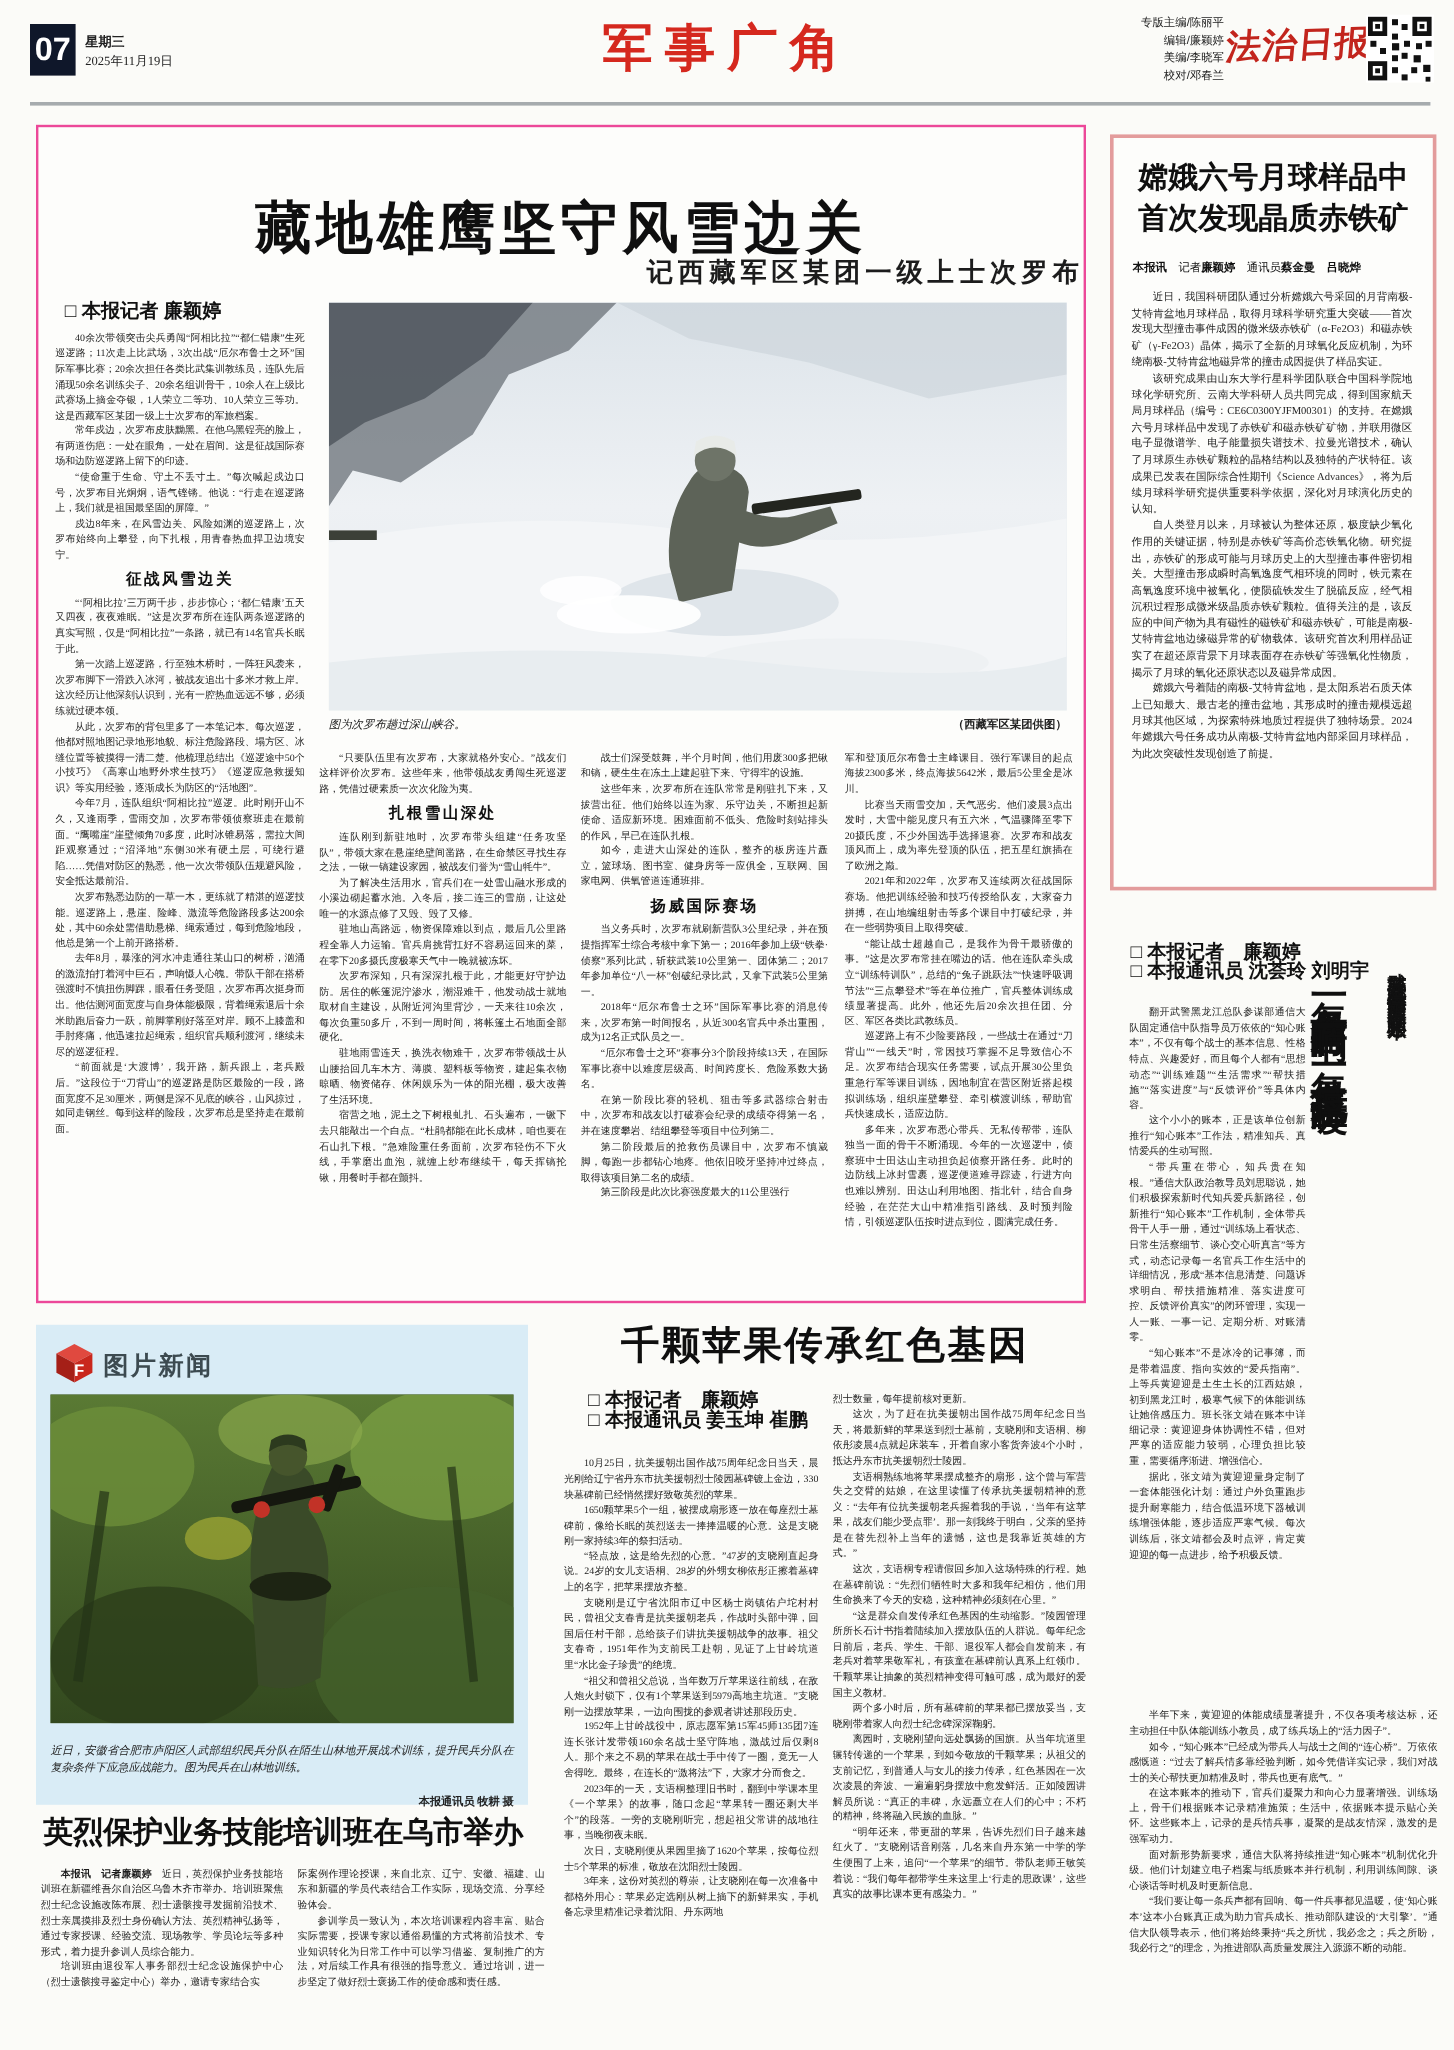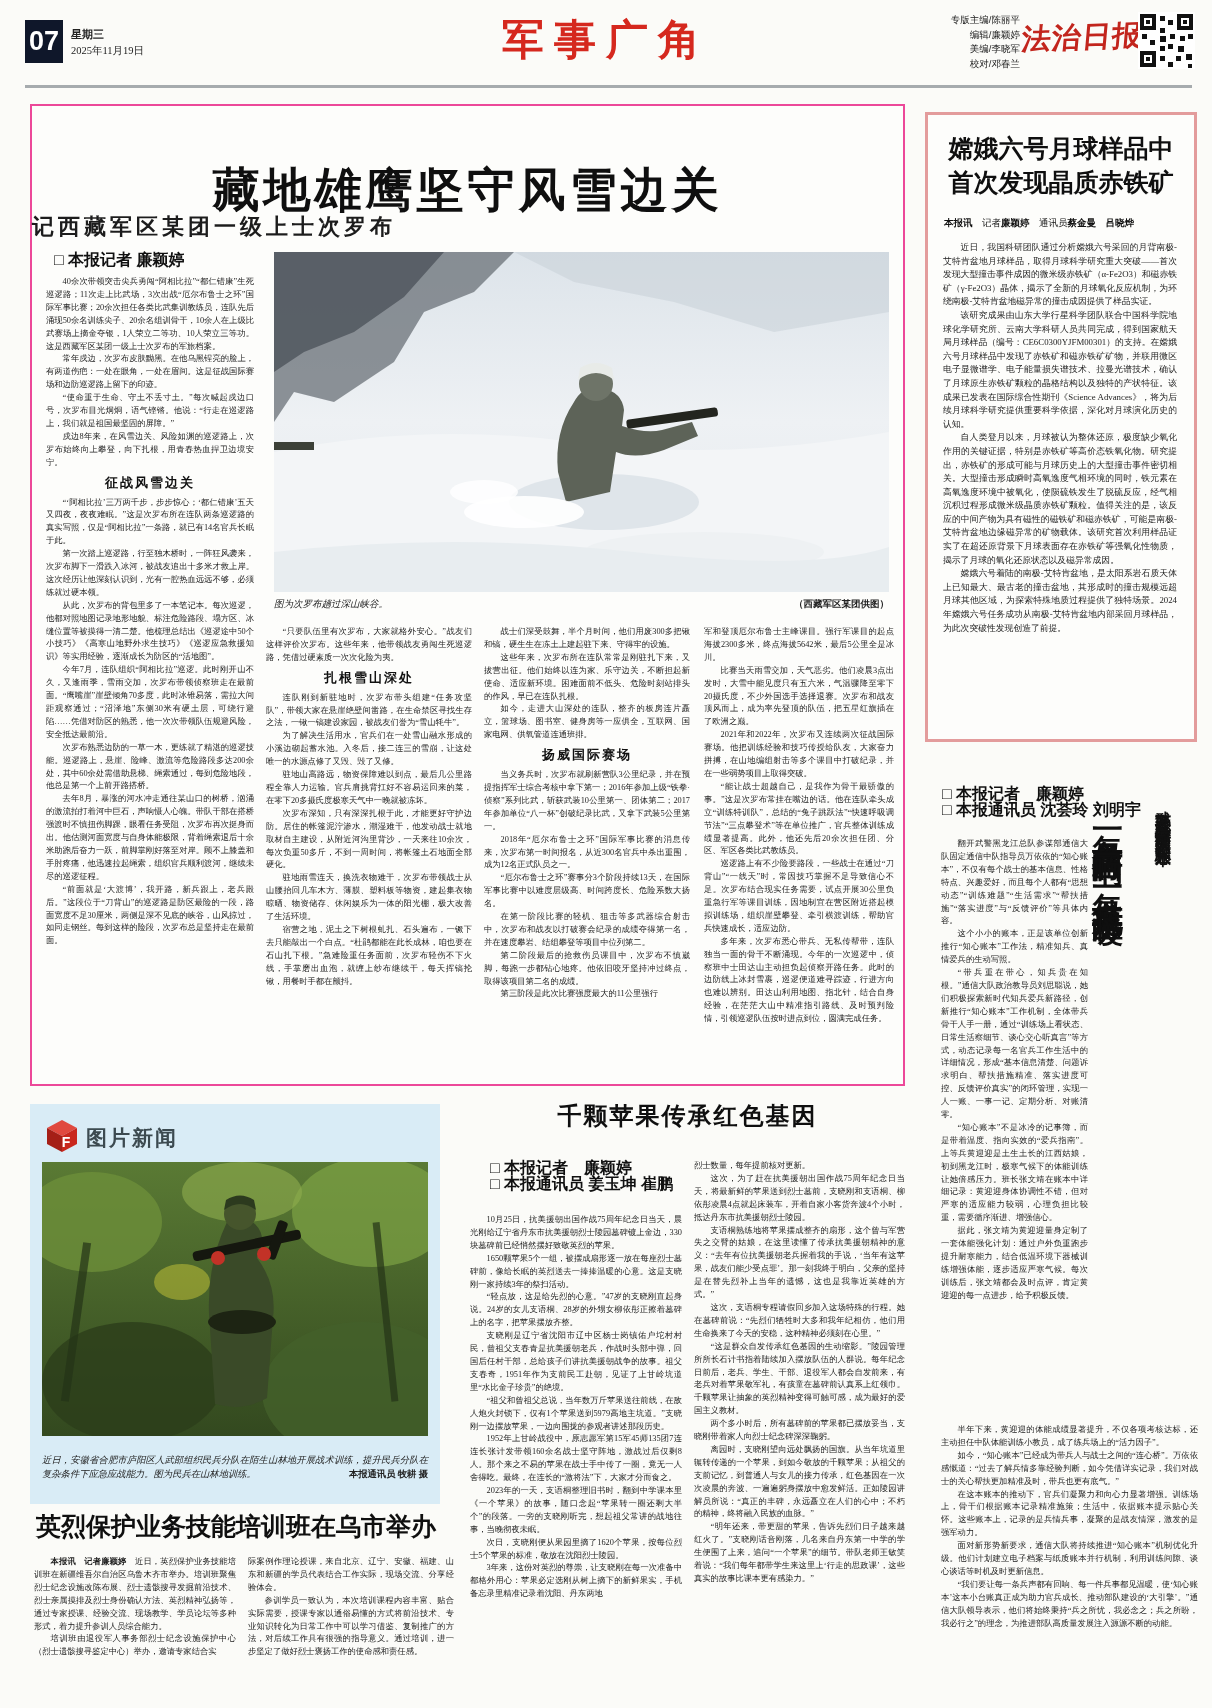--- a/index.html
+++ b/index.html
@@ -18,21 +18,21 @@
          font-size:9.5px;line-height:14.5px;color:#222;font-family:"Liberation Sans",sans-serif;}
   .masthead{position:absolute;left:1022px;top:18px;width:112px;font-size:29px;font-weight:bold;
             color:#c2251d;transform:skewX(-7deg) rotate(-2deg);letter-spacing:1px;white-space:nowrap;}
   .qr{position:absolute;left:1138px;top:12px;width:57px;height:57px;}
   .header-rule{position:absolute;left:25px;top:85px;width:1167px;height:3px;background:#a6abae;}
   
   .mainbox{position:absolute;left:30px;top:104px;width:871px;height:978px;border:2px solid #ec4899;background:#fdfdfb;}
   .main-headline{position:absolute;left:0;right:0;top:22px;text-align:center;
                  font-family:"Liberation Sans",sans-serif;font-weight:bold;font-size:47px;
                  color:#0f0f0f;letter-spacing:4px;}
-  .main-subhead{position:absolute;left:0;right:0;top:88px;text-align:left;
+  .main-subhead{position:absolute;left:0;right:0;top:88px;text-align:right;
                 font-family:"Liberation Sans",sans-serif;font-size:22px;color:#1c1c1c;letter-spacing:4px;}
   .byline{font-family:"Liberation Sans",sans-serif;font-size:16px;font-weight:bold;color:#111;line-height:16px;}
   .main-byline{position:absolute;left:22px;top:146px;}
   .mainphoto{position:absolute;left:242px;top:146px;width:615px;height:340px;overflow:hidden;background:#e8edf1;}
   .caption-row{position:absolute;left:242px;top:492px;width:615px;display:flex;justify-content:space-between;
                font-size:9.5px;color:#222;}
   .cap-left{font-style:italic;}
   .cap-right{font-weight:bold;}
   .col{position:absolute;overflow:hidden;text-align:justify;font-size:8.3px;line-height:12.9px;color:#1c1c1c;}
   .para{margin:0;text-indent:2em;}
@@ -52,33 +52,33 @@
   
   .kb-bylines{position:absolute;left:942px;top:786px;}
   .kb-narrow{left:941px;top:838px;width:147px;height:578px;}
   .kb-vheadline{position:absolute;left:1086px;top:810px;height:610px;writing-mode:vertical-rl;
                 font-family:"Liberation Sans",sans-serif;font-weight:bold;font-size:31px;color:#0f0f0f;letter-spacing:3px;}
   .kb-kicker{position:absolute;left:1152px;top:798px;height:420px;writing-mode:vertical-rl;
              font-family:"Liberation Sans",sans-serif;font-weight:bold;font-size:16px;color:#111;letter-spacing:2px;}
   .kb-wide{left:941px;top:1424px;width:257px;height:274px;}
   
   .apple-headline{position:absolute;left:470px;top:1100px;width:435px;text-align:center;
-                  font-family:"Liberation Sans",sans-serif;font-weight:bold;font-size:24px;color:#0f0f0f;letter-spacing:2px;}
+                  font-family:"Liberation Sans",sans-serif;font-weight:bold;font-size:32px;color:#0f0f0f;letter-spacing:2px;}
   .apple-bylines{position:absolute;left:490px;top:1160px;}
   .a-col1{left:470px;top:1214px;width:212px;height:486px;}
   .a-col2{left:694px;top:1160px;width:211px;height:540px;}
   
   .pnbox{position:absolute;left:30px;top:1104px;width:410px;height:400px;background:#d9ecf6;}
   .pn-label{position:absolute;left:56px;top:20px;font-family:"Liberation Sans",sans-serif;
             font-size:21px;font-weight:bold;color:#3c4a50;letter-spacing:2px;}
   .pn-logo{position:absolute;left:14px;top:14px;width:36px;height:36px;}
   .pn-photo{position:absolute;left:12px;top:58px;width:386px;height:274px;overflow:hidden;background:#46602c;}
   .pn-caption{position:absolute;left:12px;top:340px;width:386px;font-size:9.3px;line-height:14px;
               font-style:italic;color:#222;text-align:justify;}
-  .pn-credit{font-style:normal;font-weight:bold;float:right;}
+  .pn-credit{font-style:normal;font-weight:bold;float:right;margin-top:28px;}
   
   .tr-headline{position:absolute;left:30px;top:1510px;width:412px;text-align:center;
                font-family:"Liberation Sans",sans-serif;font-weight:bold;font-size:25px;color:#0f0f0f;}
   .t-col1{left:34px;top:1556px;width:202px;height:148px;}
   .t-col2{left:248px;top:1556px;width:206px;height:148px;}
   b{font-weight:bold;}
 </style>
 </head>
 <body>
 

